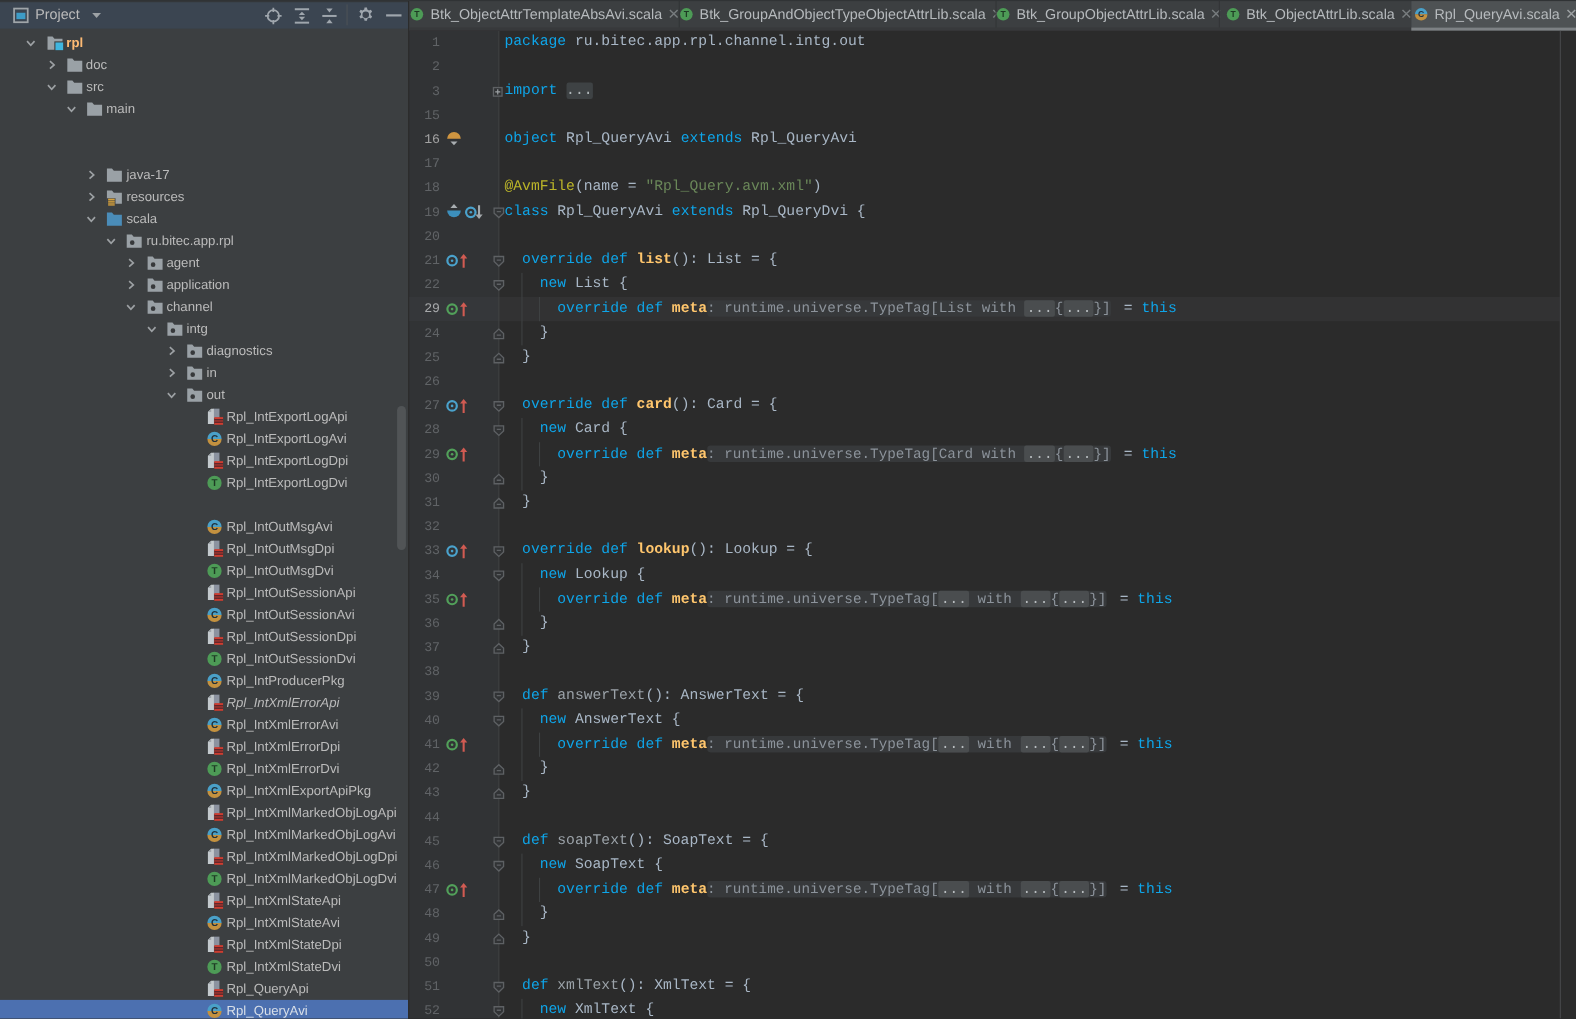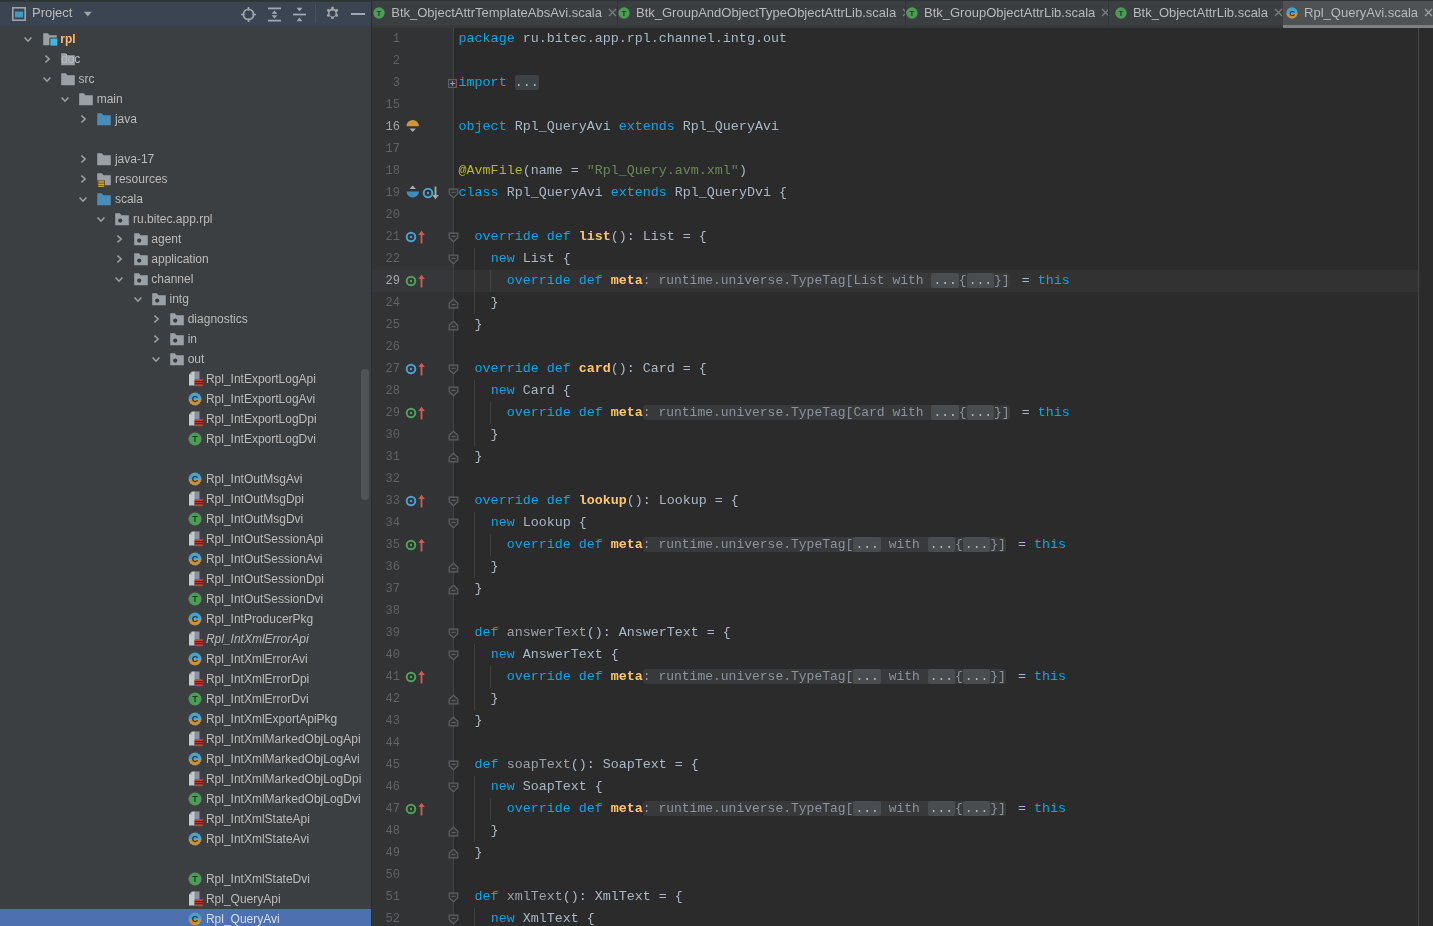--- a/index.html
+++ b/index.html
@@ -32,48 +32,39 @@
       </svg>
       <span class="t" style="left:60.3px">rpl</span>
     </div>
     <div class="trow" style="top:49px;">
       <svg class="abs" style="left:41.5px;top:5px" width="10" height="10" viewBox="0 0 10 10">
         <path d="M3.4,1.6 L7.2,5 L3.4,8.4" stroke="#9da1a4" stroke-width="1.5" fill="none"></path>
       </svg>
       <svg class="abs" style="left:59.7px;top:2px" width="16" height="16" viewBox="0 0 16 16">
         <path d="M1.2,2.2 h4.6 l1.7,2 h7.3 v10 h-13.6 z" fill="#9aa1a6"></path>
       </svg>
-      <span class="t" style="left:61px">doc</span>
+      <span class="t" style="left:78px">doc</span>
     </div>
     <div class="trow" style="top:69px;">
       <svg class="abs" style="left:41.5px;top:5px" width="10" height="10" viewBox="0 0 10 10">
         <path d="M1.6,3.4 L5,7.2 L8.4,3.4" stroke="#9da1a4" stroke-width="1.5" fill="none"></path>
       </svg>
       <svg class="abs" style="left:59.7px;top:2px" width="16" height="16" viewBox="0 0 16 16">
         <path d="M1.2,2.2 h4.6 l1.7,2 h7.3 v10 h-13.6 z" fill="#9aa1a6"></path>
       </svg>
       <span class="t" style="left:78.5px">src</span>
     </div>
     <div class="trow" style="top:89px;">
       <svg class="abs" style="left:59.7px;top:5px" width="10" height="10" viewBox="0 0 10 10">
         <path d="M1.6,3.4 L5,7.2 L8.4,3.4" stroke="#9da1a4" stroke-width="1.5" fill="none"></path>
       </svg>
       <svg class="abs" style="left:77.9px;top:2px" width="16" height="16" viewBox="0 0 16 16">
         <path d="M1.2,2.2 h4.6 l1.7,2 h7.3 v10 h-13.6 z" fill="#9aa1a6"></path>
       </svg>
       <span class="t" style="left:96.69999999999999px">main</span>
-    </div>
-    <div class="trow" style="top:109px;">
-      <svg class="abs" style="left:77.89999999999999px;top:5px" width="10" height="10" viewBox="0 0 10 10">
-        <path d="M3.4,1.6 L7.2,5 L3.4,8.4" stroke="#9da1a4" stroke-width="1.5" fill="none"></path>
-      </svg>
-      <svg class="abs" style="left:96.1px;top:2px" width="16" height="16" viewBox="0 0 16 16">
-        <path d="M1.2,2.2 h4.6 l1.7,2 h7.3 v10 h-13.6 z" fill="#4a8cb8"></path>
-      </svg>
-      <span class="t" style="left:114.89999999999999px">java</span>
     </div>
     <div class="trow" style="top:149px;">
       <svg class="abs" style="left:77.89999999999999px;top:5px" width="10" height="10" viewBox="0 0 10 10">
         <path d="M3.4,1.6 L7.2,5 L3.4,8.4" stroke="#9da1a4" stroke-width="1.5" fill="none"></path>
       </svg>
       <svg class="abs" style="left:96.1px;top:2px" width="16" height="16" viewBox="0 0 16 16">
         <path d="M1.2,2.2 h4.6 l1.7,2 h7.3 v10 h-13.6 z" fill="#9aa1a6"></path>
       </svg>
       <span class="t" style="left:114.89999999999999px">java-17</span>
     </div>
@@ -381,20 +372,31 @@
       </svg>
       <span class="t" style="left:205.89999999999998px">Rpl_IntXmlStateApi</span>
     </div>
     <div class="trow" style="top:829px;">
       <svg class="abs" style="left:187.1px;top:2px" width="16" height="16" viewBox="0 0 16 16">
         <path d="M8,1.5 a6.5,6.5 0 0 1 0,13 z" transform="rotate(-90 8 8)" fill="#4aa0c8"></path>
         <path d="M8,1.5 a6.5,6.5 0 0 0 0,13 z" transform="rotate(-90 8 8)" fill="#c3913f"></path>
         <text x="8" y="11.2" font-family="Liberation Sans" font-size="9" font-weight="bold" fill="#21313c" text-anchor="middle">C</text>
       </svg>
       <span class="t" style="left:205.89999999999998px">Rpl_IntXmlStateAvi</span>
+    </div>
+    <div class="trow" style="top:849px;">
+      <svg class="abs" style="left:187.1px;top:2px" width="16" height="16" viewBox="0 0 16 16">
+        <rect x="7" y="0.5" width="5.5" height="8.5" fill="#8c93a0"></rect>
+        <path d="M2,3.5 L5,0.5 L7.5,0.5 L7.5,14.5 L2,14.5 z" fill="#c3c9cd"></path>
+        <path d="M2,3.5 L5,3.5 L5,0.5 z" fill="#9fa5aa"></path>
+        <rect x="7.8" y="8.2" width="8" height="7" fill="#cd3d30"></rect>
+        <rect x="7.8" y="10.1" width="8" height="1.1" fill="#44222b"></rect>
+        <rect x="7.8" y="12.2" width="8" height="1.1" fill="#44222b"></rect>
+      </svg>
+      <span class="t" style="left:205.89999999999998px">Rpl_IntXmlStateDpi</span>
     </div>
     <div class="trow" style="top:869px;">
       <svg class="abs" style="left:187.1px;top:2px" width="16" height="16" viewBox="0 0 16 16">
         <circle cx="8" cy="8" r="6.5" fill="#4d9b56"></circle>
         <text x="8" y="11.2" font-family="Liberation Sans" font-size="9" font-weight="bold" fill="#1e3a24" text-anchor="middle">T</text>
       </svg>
       <span class="t" style="left:205.89999999999998px">Rpl_IntXmlStateDvi</span>
     </div>
     <div class="trow" style="top:889px;">
       <svg class="abs" style="left:187.1px;top:2px" width="16" height="16" viewBox="0 0 16 16">

